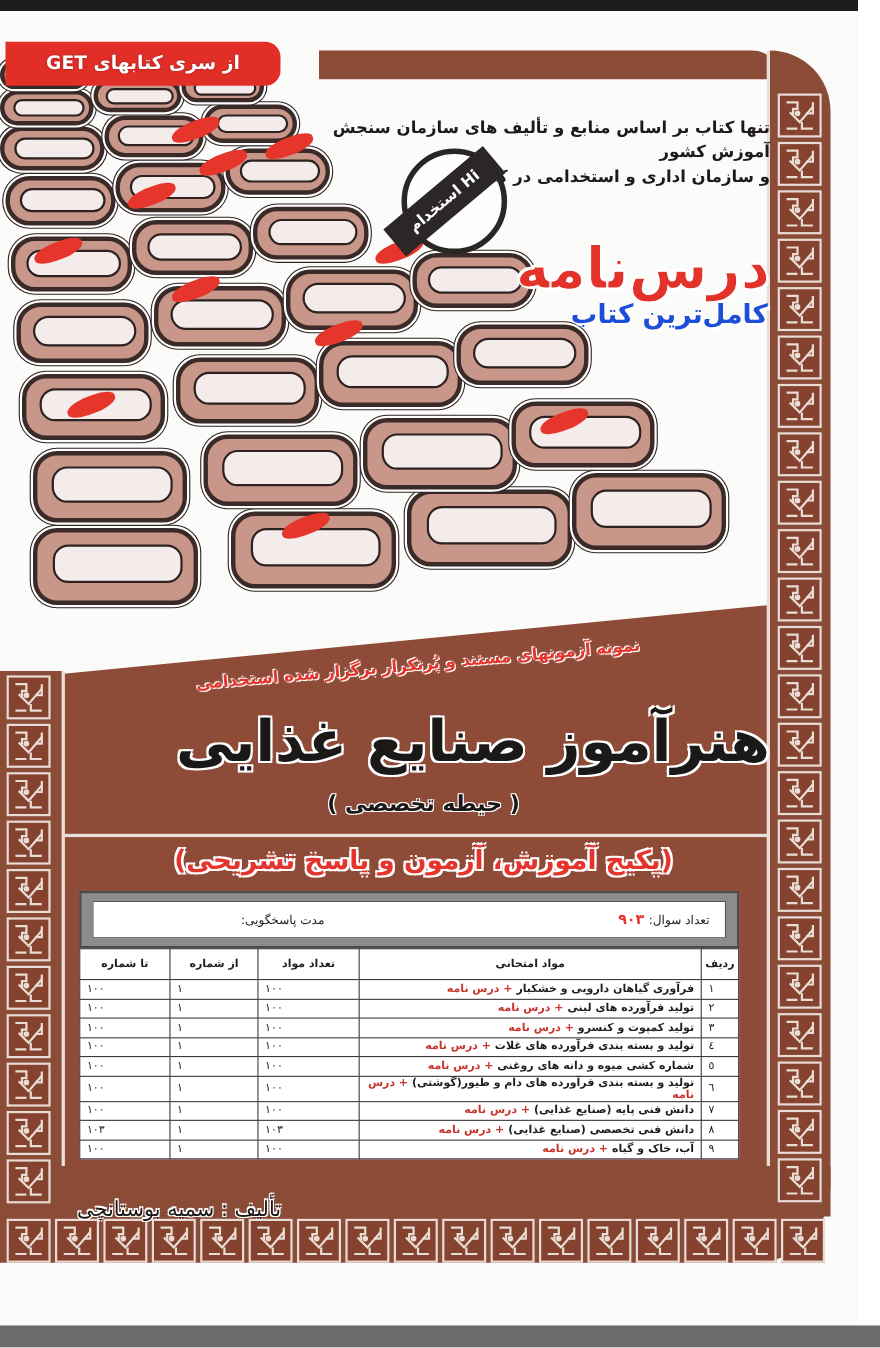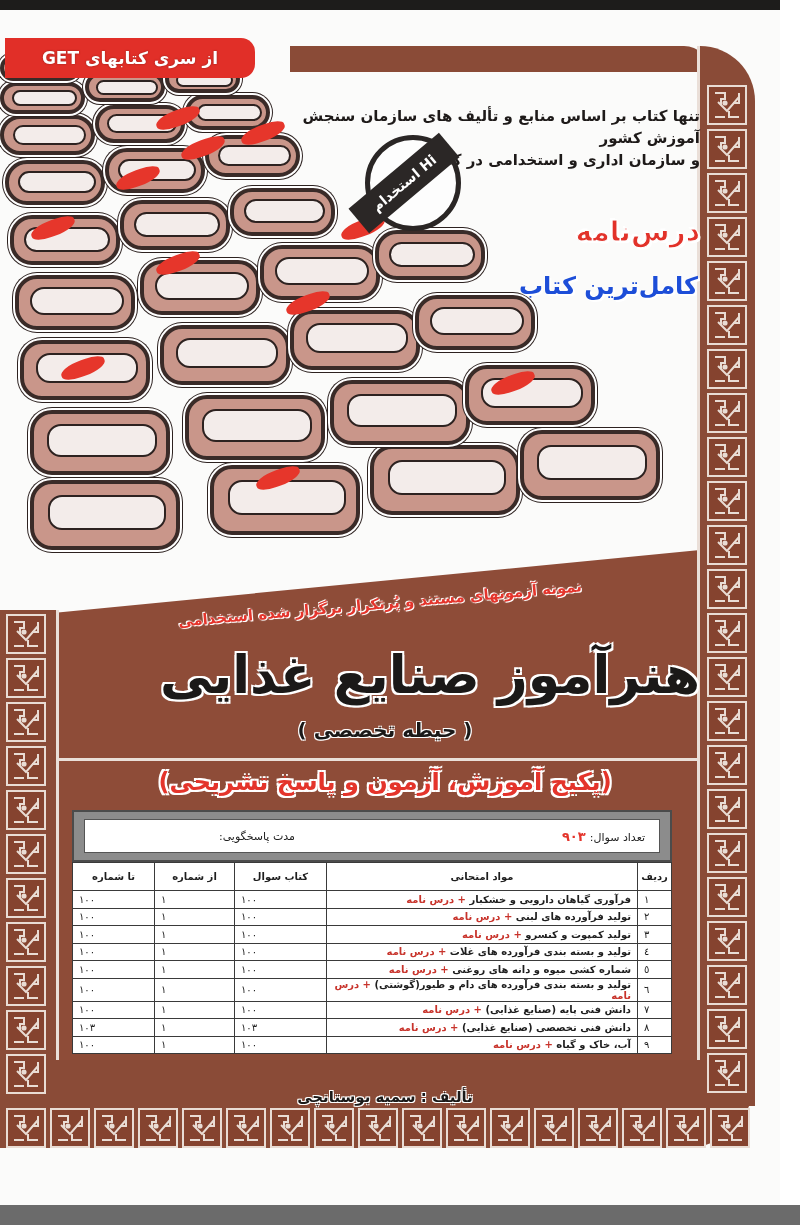--- a/index.html
+++ b/index.html
@@ -31,21 +31,21 @@
   .diagonal-panel { position: absolute; left: 58px; top: 540px; width: 642px; height: 520px; background: #8e4c38; clip-path: polygon(0 12%, 100% 0, 100% 100%, 0 100%); }
 
   .series-badge { position: absolute; left: 5px; top: 28px; width: 250px; height: 40px; background: #e12f28; border-radius: 0 14px 14px 0; display: flex; align-items: center; justify-content: center; color: #fff; font-weight: bold; font-size: 17px; direction: rtl; text-shadow: 0 0 2px #8a1b16; z-index: 5; }
 
   .tagline { position: absolute; left: 300px; top: 95px; width: 400px; text-align: right; direction: rtl; font-size: 15px; font-weight: bold; color: #1e1a19; line-height: 22px; z-index: 5; }
 
   .stamp { position: absolute; left: 345px; top: 125px; width: 120px; height: 100px; z-index: 6; }
   .stamp-ring { position: absolute; left: 20px; top: 0; width: 96px; height: 96px; border: 5px solid #2a2625; border-radius: 50%; background: rgba(255,255,255,0.6); }
   .stamp-label { position: absolute; left: 0; top: 32px; width: 118px; height: 32px; background: #2b2726; color: #fff; font-weight: bold; font-size: 14px; display: flex; align-items: center; justify-content: center; transform: rotate(-40deg); direction: rtl; }
 
-  .dars-name { position: absolute; left: 470px; top: 205px; width: 230px; text-align: right; direction: rtl; font-size: 28px; font-weight: bold; color: #e2322a; -webkit-text-stroke: 1px #fff; text-shadow: 0 0 3px #fff, 2px 2px 0 #fff, -2px -2px 0 #fff; z-index: 5; }
+  .dars-name { position: absolute; left: 470px; top: 205px; width: 230px; text-align: right; direction: rtl; font-size: 52px; font-weight: bold; color: #e2322a; -webkit-text-stroke: 1px #fff; text-shadow: 0 0 3px #fff, 2px 2px 0 #fff, -2px -2px 0 #fff; z-index: 5; }
   .complete-book { position: absolute; left: 470px; top: 262px; width: 228px; text-align: right; direction: rtl; font-size: 24px; font-weight: bold; color: #1d4ed8; text-shadow: 0 0 3px #fff, 2px 2px 0 #fff; z-index: 5; }
 
   .sample-tests { position: absolute; left: 140px; top: 585px; width: 480px; text-align: center; direction: rtl; font-size: 15px; font-weight: bold; color: #e4352c; text-shadow: 0 0 2px #fff, 1px 1px 0 #fff, -1px -1px 0 #fff; transform: rotate(-5deg); z-index: 5; }
 
   .main-title { position: absolute; left: 70px; top: 635px; width: 630px; direction: rtl; font-size: 52px; font-weight: bold; color: #1b1918; text-shadow: 2px 2px 0 #fff, -2px -2px 0 #fff, 2px -2px 0 #fff, -2px 2px 0 #fff; z-index: 5; }
   .subtitle { position: absolute; left: 70px; top: 708px; width: 630px; text-align: center; direction: rtl; font-size: 20px; font-weight: bold; color: #1b1918; text-shadow: 1px 1px 0 #fff, -1px -1px 0 #fff, 1px -1px 0 #fff, -1px 1px 0 #fff; z-index: 5; }
   .divider-line { position: absolute; left: 58px; top: 748px; width: 642px; height: 3px; background: #eadfd8; z-index: 5; }
   .divider-v { position: absolute; left: 56px; top: 600px; width: 3px; height: 450px; background: #eadfd8; z-index: 5; }
   .divider-v2 { position: absolute; left: 697px; top: 36px; width: 3px; height: 1014px; background: #eadfd8; z-index: 5; }
 
@@ -56,21 +56,21 @@
   .exam-header-inner { background: #fff; height: 34px; display: flex; align-items: center; justify-content: space-between; direction: rtl; padding: 0 14px; font-size: 11px; color: #222; border: 1px solid #555; }
   .exam-header-inner .count-val { color: #e4342b; font-weight: bold; font-size: 13px; margin-right: 4px; }
   .exam-header-inner .duration { margin-left: 120px; }
 
   table.exam-table { width: 100%; border-collapse: collapse; direction: rtl; background: #fff; font-size: 10px; color: #1e1e1e; }
   table.exam-table th { font-weight: bold; height: 28px; border: 1px solid #3a3a3a; font-size: 10px; }
   table.exam-table td { height: 17.5px; border: 1px solid #3a3a3a; text-align: left; padding: 0 6px; }
   table.exam-table td.subject { text-align: right; font-weight: bold; margin-left: 44px; }
   table.exam-table td.subject .suffix { color: #c8332b; }
 
-  .author { position: absolute; left: 70px; top: 1078px; width: 630px; text-align: center; direction: rtl; font-size: 15px; font-weight: bold; color: #1c1a19; text-shadow: 1px 1px 0 #fff, -1px -1px 0 #fff, 1px -1px 0 #fff, -1px 1px 0 #fff; z-index: 5; }
+  .author { position: absolute; left: 70px; top: 1078px; width: 630px; text-align: left; direction: rtl; font-size: 19px; font-weight: normal; color: #1c1a19; text-shadow: 1px 1px 0 #fff, -1px -1px 0 #fff, 1px -1px 0 #fff, -1px 1px 0 #fff; z-index: 5; }
 </style>
 </head>
 <body>
 
 <div class="top-edge"></div>
 <div class="right-gap"></div>
 
 <div class="page">
 
   <div class="illus" id="illus">
@@ -772,21 +772,21 @@
           <span>تعداد سوال:</span><span class="count-val">۹۰۳</span>
         </span>
         <span class="duration">مدت پاسخگویی:</span>
       </div>
     </div>
     <table class="exam-table">
       <thead>
         <tr>
           <th style="width:34px">ردیف</th>
           <th>مواد امتحانی</th>
-          <th style="width:92px">کتاب سوال</th>
+          <th style="width:92px">تعداد مواد</th>
           <th style="width:80px">از شماره</th>
           <th style="width:82px">تا شماره</th>
         </tr>
       </thead>
       <tbody id="exam-rows">
           <tr>
             <td>۱</td>
             <td class="subject"><span>فرآوری گیاهان دارویی و خشکبار</span> <span class="suffix">+ درس نامه</span></td>
             <td>۱۰۰</td>
             <td>۱</td>

